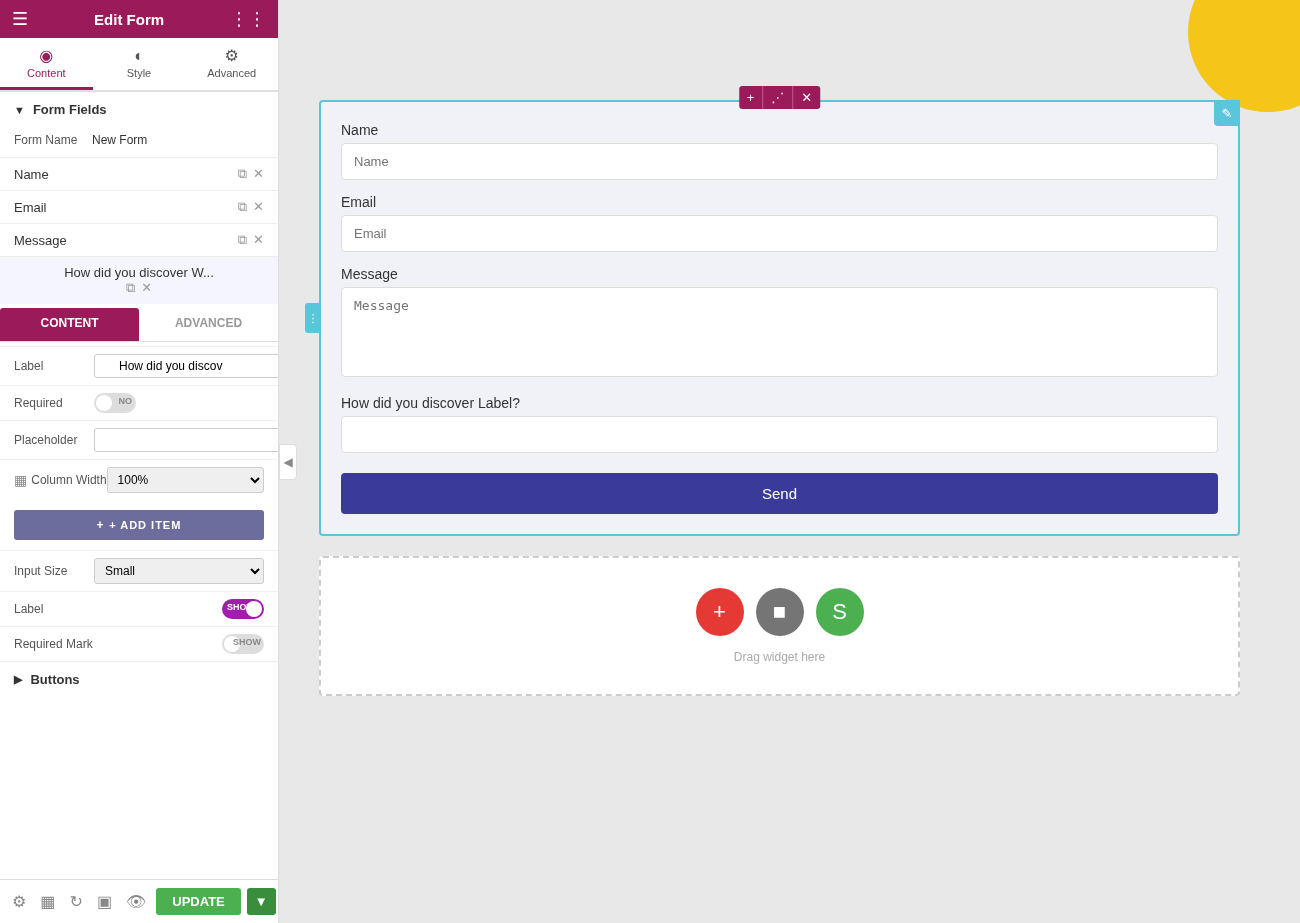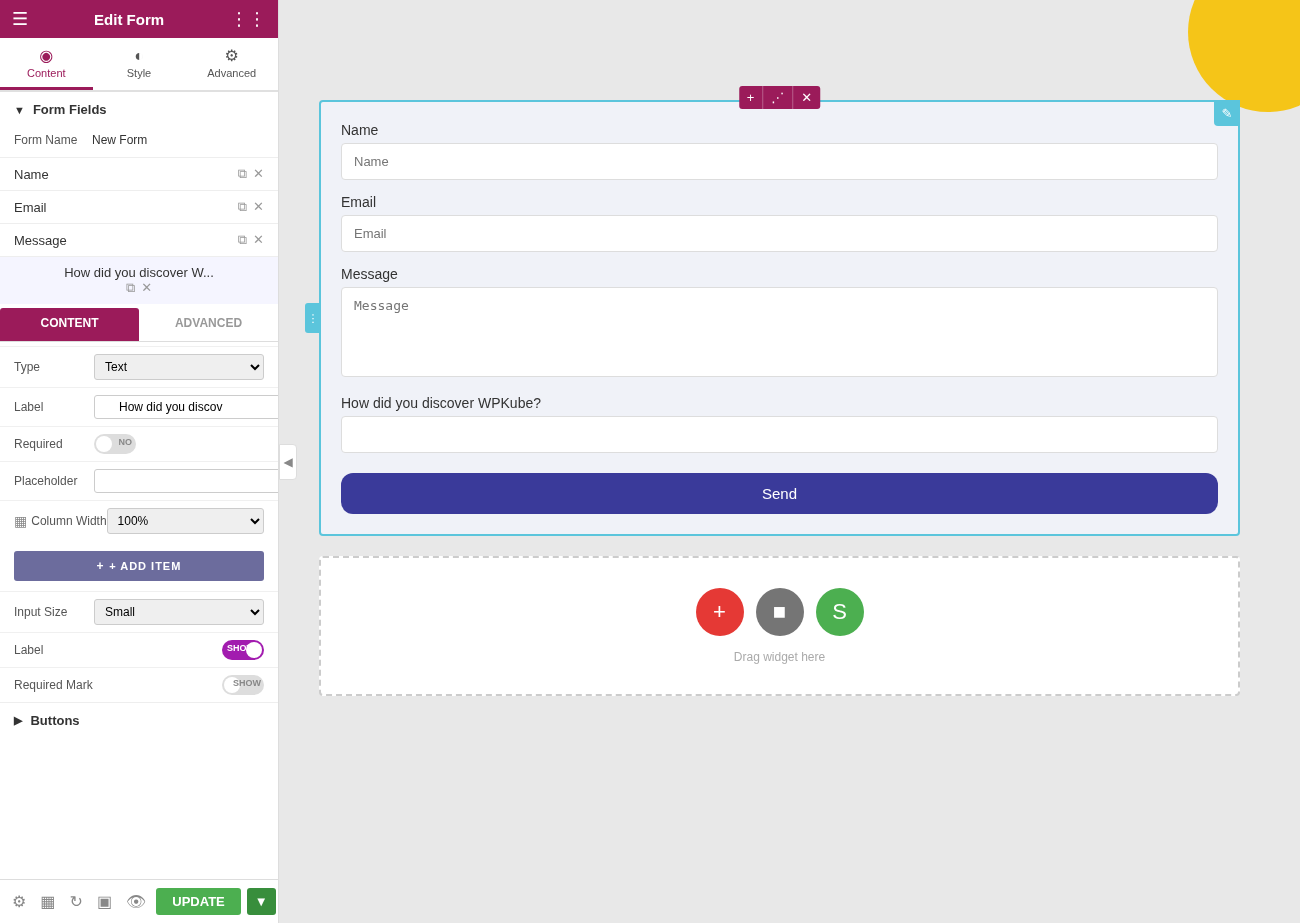--- a/index.html
+++ b/index.html
@@ -397,21 +397,21 @@
       height: 90px;
       resize: none;
     }
 
     .send-btn {
       width: 100%;
       padding: 12px;
       background: #3a3a9a;
       color: #fff;
       border: none;
-      border-radius: 12px;
+      border-radius: 4px;
       font-size: 15px;
       cursor: pointer;
       margin-top: 6px;
     }
 
     
     .drag-widget-area {
       margin: 10px 60px 20px 40px;
       background: #fff;
       border: 2px dashed #ccc;
@@ -519,30 +519,20 @@
 
     <div class="sub-tabs">
       <div class="sub-tab active">
         <span>CONTENT</span>
       </div>
       <div class="sub-tab">
         <span>ADVANCED</span>
       </div>
     </div>
 
-    <div class="config-row">
-      <span class="config-label">Type</span>
-      <select class="config-select">
-        <option>Text</option>
-        <option>Email</option>
-        <option>Textarea</option>
-        <option>Number</option>
-        <option>URL</option>
-      </select>
-    </div>
 
     <div class="config-row">
       <span class="config-label">Label</span>
       <input class="config-input" type="text" value="How did you discov" style="">
     </div>
 
     <div class="config-row">
       <span class="config-label">Required</span>
       <div class="toggle-wrap">
         <div class="toggle" style="position:relative;">
@@ -651,21 +641,21 @@
     </div>
     <div class="form-field-group">
       <label>Email</label>
       <input type="text" placeholder="Email" style="">
     </div>
     <div class="form-field-group">
       <label>Message</label>
       <textarea placeholder="Message" style=""></textarea>
     </div>
     <div class="form-field-group">
-      <label>How did you discover WPKube?</label>
+      <label>How did you discover Label?</label>
       <input type="text" placeholder="" style="">
     </div>
     <button class="send-btn">Send</button>
   </div>
 
   <div class="drag-widget-area">
     <div class="drag-icons">
       <div class="drag-icon-circle" style="background:#e53935;">+</div>
       <div class="drag-icon-circle" style="background:#757575;">■</div>
       <div class="drag-icon-circle" style="background:#4caf50;">S</div>

